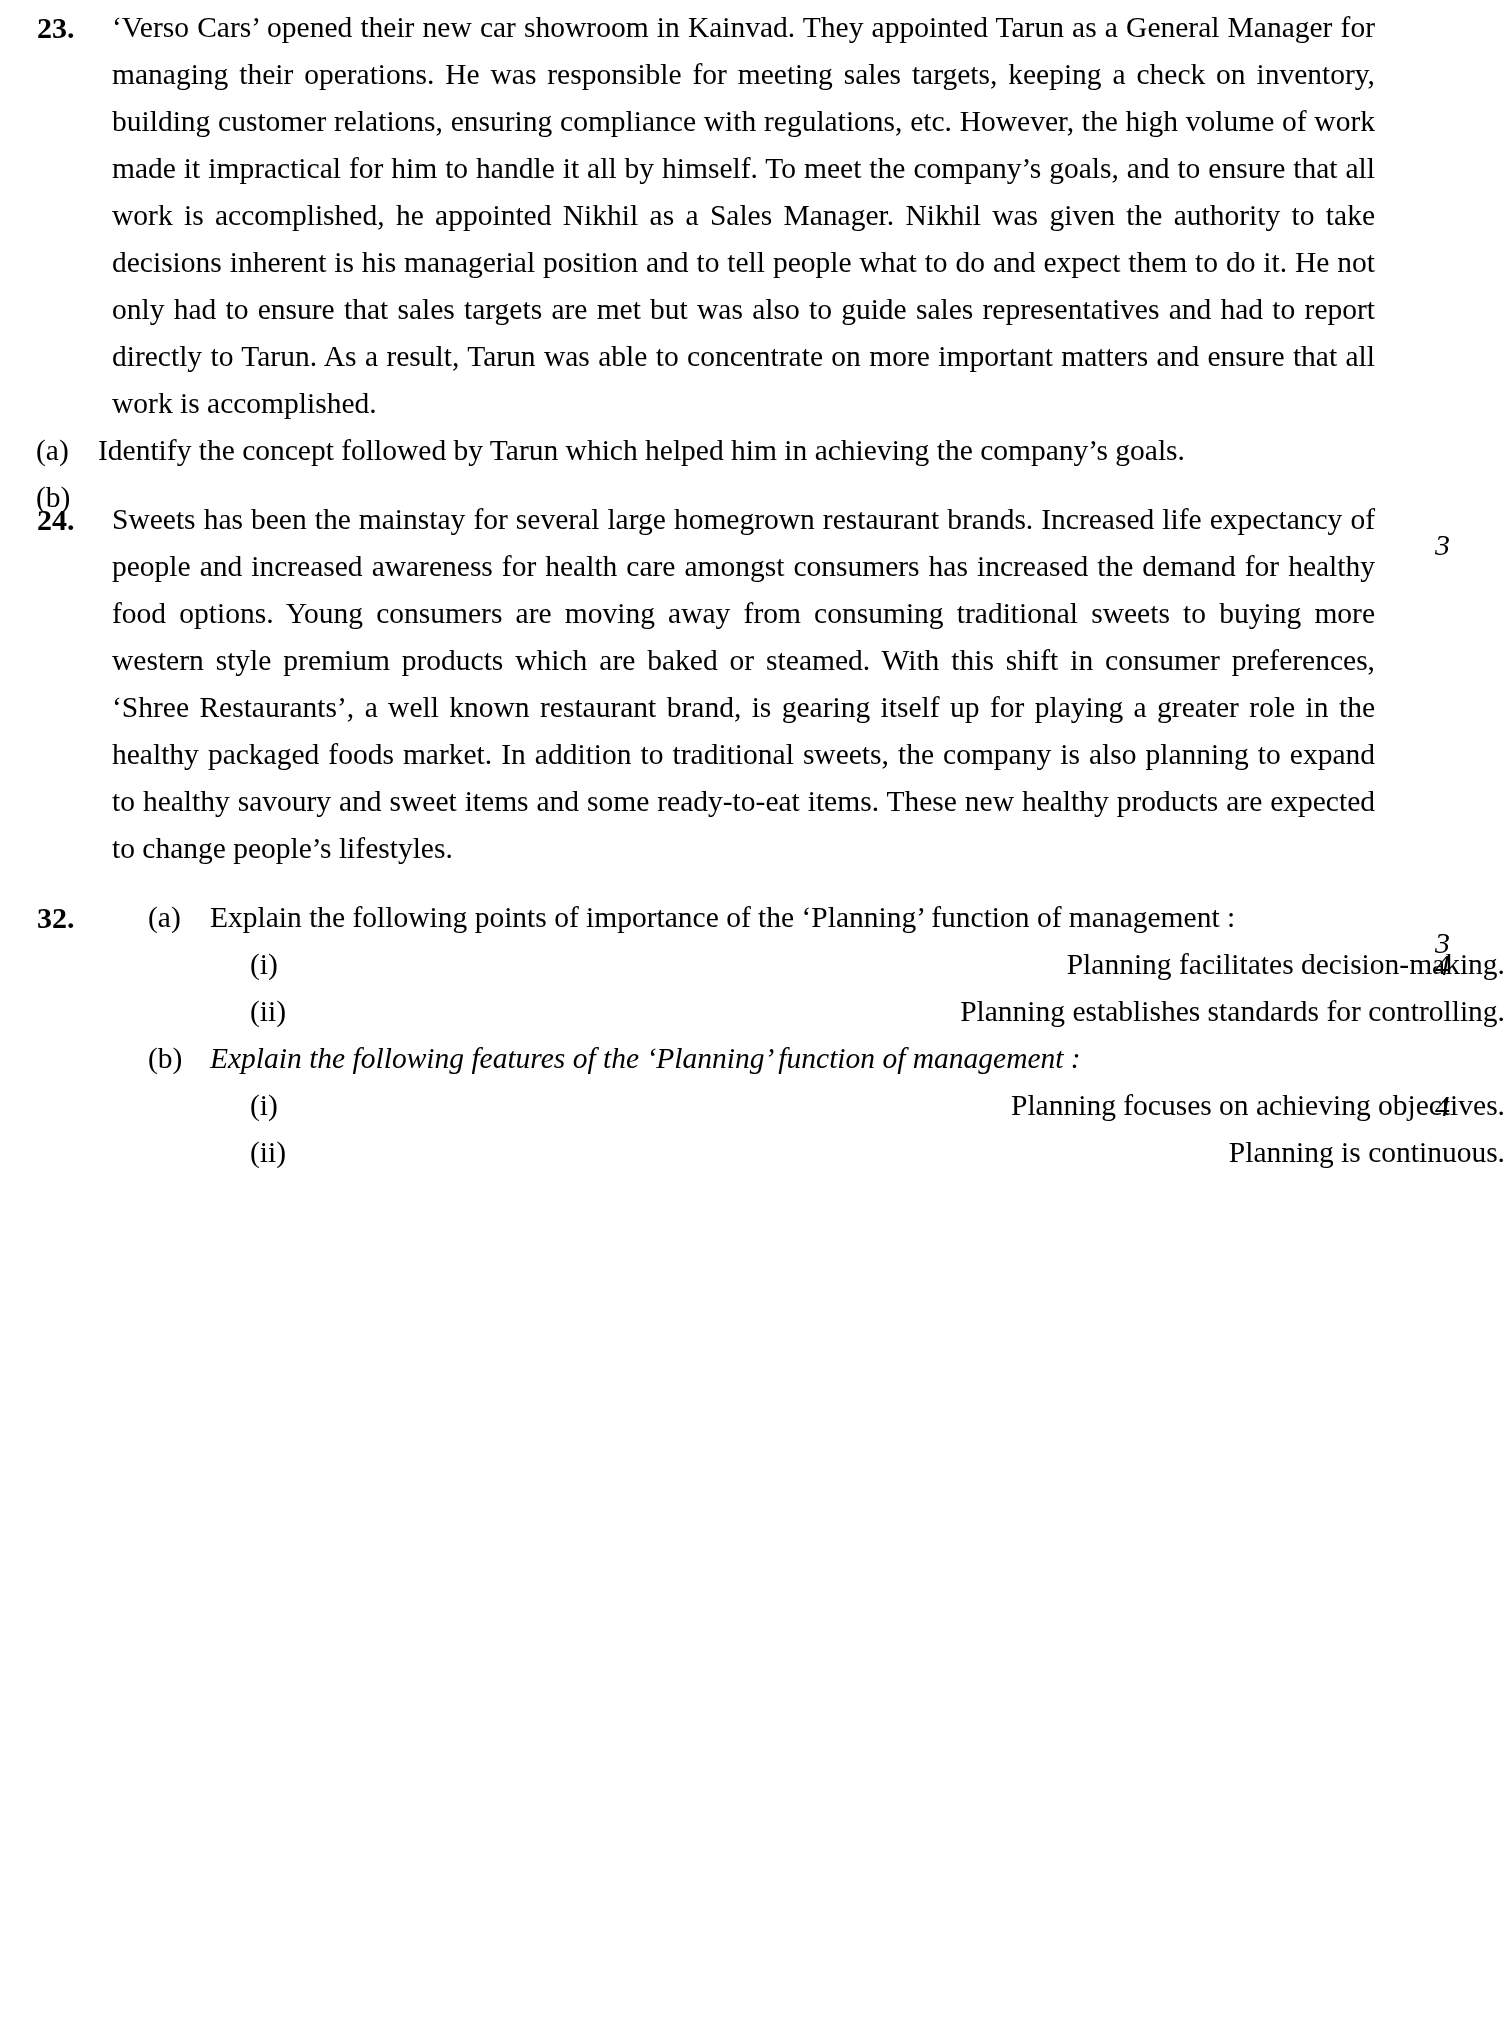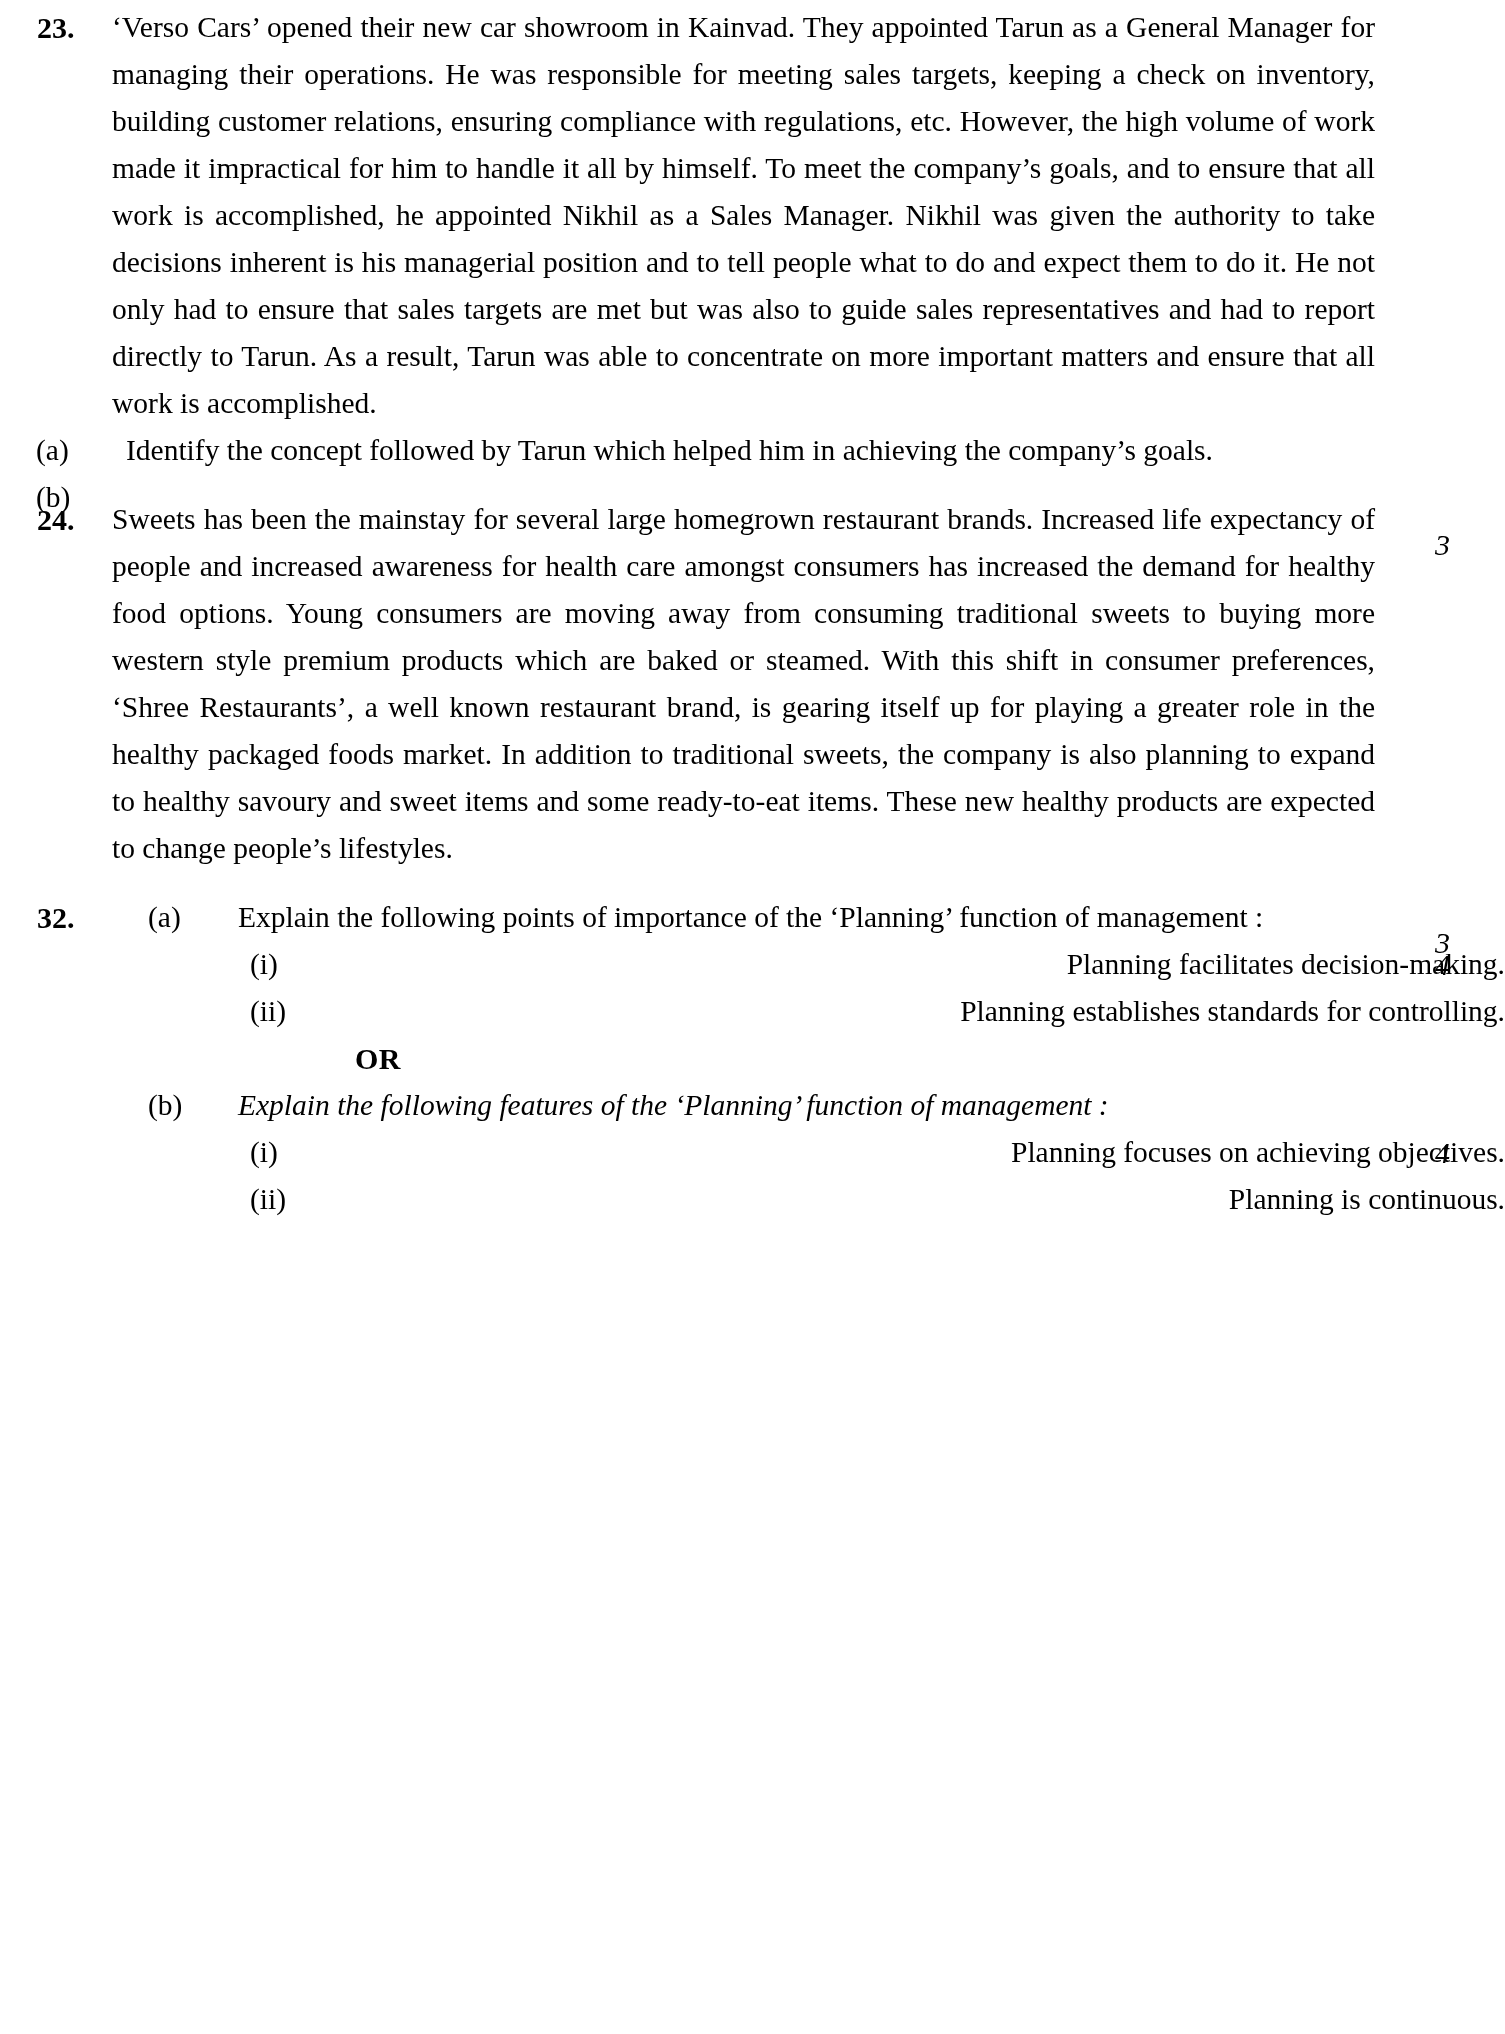--- a/index.html
+++ b/index.html
@@ -66,21 +66,21 @@
   .sub-label {
     position: absolute;
     left: 0;
     top: 0;
     width: 96px;
     font-size: 29.5px;
     line-height: 47px;
     text-align: left;
   }
   .sub-text {
-    margin-left: 90px;  
+    margin-left: 62px;  
     font-size: 29.5px;
     line-height: 47px;
     text-align: justify;
     text-justify: inter-word;
   }
   .sub-text p { margin: 0; }
 
   
   .roman {
     position: relative;
@@ -178,21 +178,20 @@
         <div class="roman-label">(i)</div>
         <div class="roman-text">Planning facilitates decision-making.</div>
       </div>
 
       <div class="roman row">
         <div class="roman-label">(ii)</div>
         <div class="roman-text">Planning establishes standards for controlling.</div>
       </div>
     </div>
 
-    <div class="or-divider">OR</div>
 
     <div class="q-body" style="margin-right:0;">
       <div class="sub row" style="margin-left:36px;">
         <div class="sub-label">(b)</div>
         <div class="sub-text" style="margin-right:130px;font-style:italic;">
           <p>Explain the following features of the ‘Planning’ function of management :</p>
         </div>
         <div class="marks" style="top:47px;">4</div>
       </div>
 

